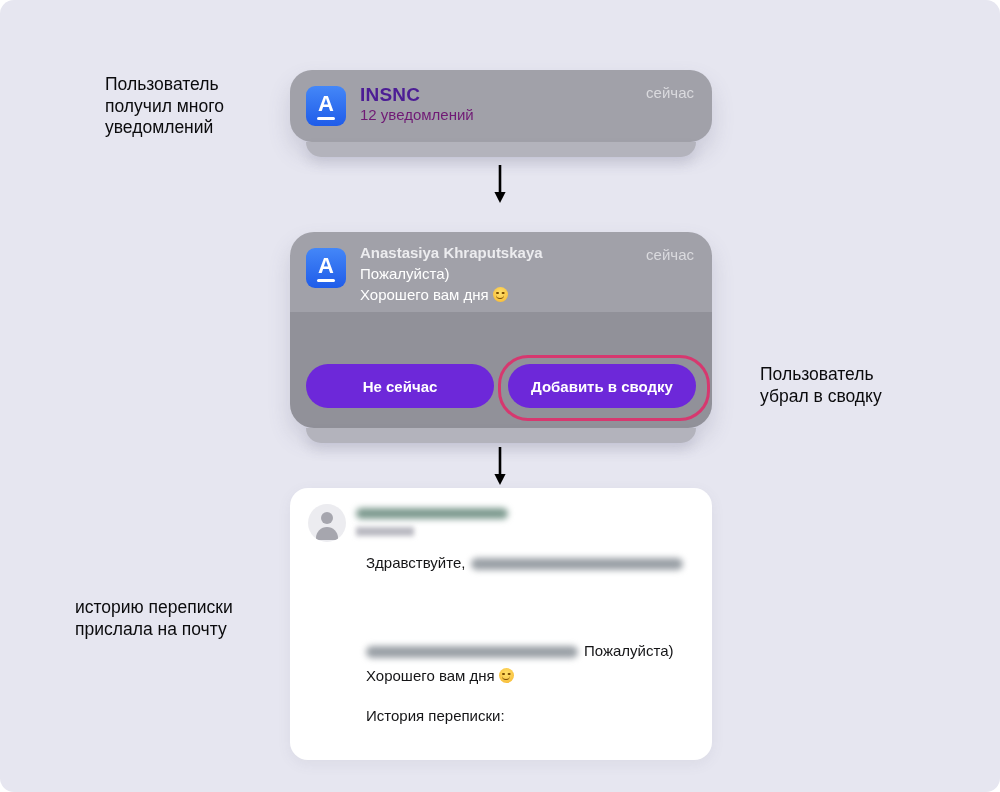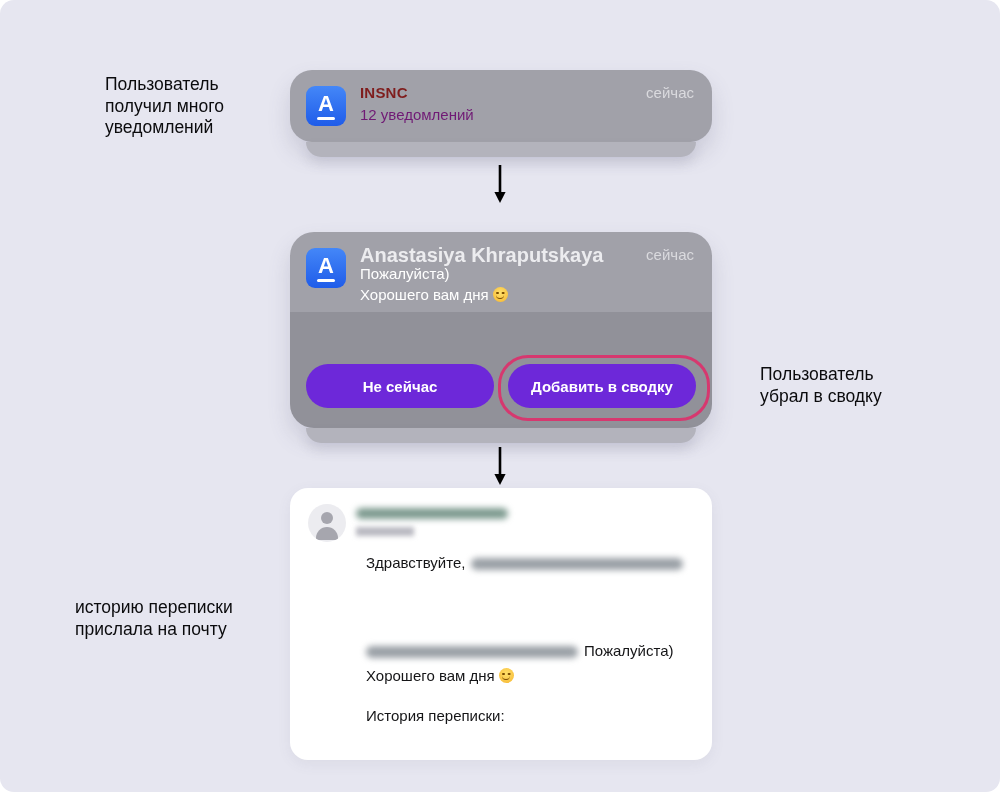--- a/index.html
+++ b/index.html
@@ -23,25 +23,25 @@
               border-radius:0 0 17px 17px;box-shadow:0 7px 12px rgba(90,90,120,0.16);}
   .peek1{top:142px;}
   .peek2{top:428px;}
 
   .app-icon{position:absolute;left:16px;top:16px;width:40px;height:40px;border-radius:9px;
             background:linear-gradient(180deg,#4487f8,#1f5ce9);display:flex;flex-direction:column;
             align-items:center;justify-content:center;}
   .app-icon-letter{color:#fff;font-weight:700;font-size:22px;line-height:22px;margin-top:1px;}
   .app-icon-underline{display:block;width:18px;height:3.5px;background:#fff;border-radius:2px;margin-top:2px;}
 
-  .n-title{position:absolute;left:70px;top:14px;font-size:15px;font-weight:700;color:#7f1d1d;letter-spacing:.2px;}
+  .n-title{position:absolute;left:70px;top:14px;font-size:19px;font-weight:700;color:#4c1d95;letter-spacing:.2px;}
   .n-sub{position:absolute;left:70px;top:36px;font-size:15px;color:#701a75;}
   .n-time{position:absolute;right:18px;top:14px;font-size:15px;color:#dadade;}
 
-  .notif2 .sender{position:absolute;left:70px;top:12px;font-size:20px;font-weight:700;color:#ececef;}
+  .notif2 .sender{position:absolute;left:70px;top:12px;font-size:15px;font-weight:700;color:#ececef;}
   .notif2 .msg1{position:absolute;left:70px;top:33px;font-size:15px;color:#ffffff;}
   .notif2 .msg2{position:absolute;left:70px;top:54px;font-size:15px;color:#ffffff;}
 
   .manage{position:absolute;left:0;right:0;top:80px;bottom:0;background:rgba(30,30,45,0.12);}
   .prompt-q{position:absolute;left:0;right:0;top:96px;text-align:center;font-size:13px;
             font-weight:600;color:#f2f2f5;}
   .pill-btn{position:absolute;top:132px;height:44px;width:188px;border-radius:22px;background:#6d28d9;
             border:none;color:#ffffff;font-family:inherit;font-weight:600;font-size:15px;
             display:flex;align-items:center;justify-content:center;cursor:pointer;}
   .btn-notnow{left:16px;}

